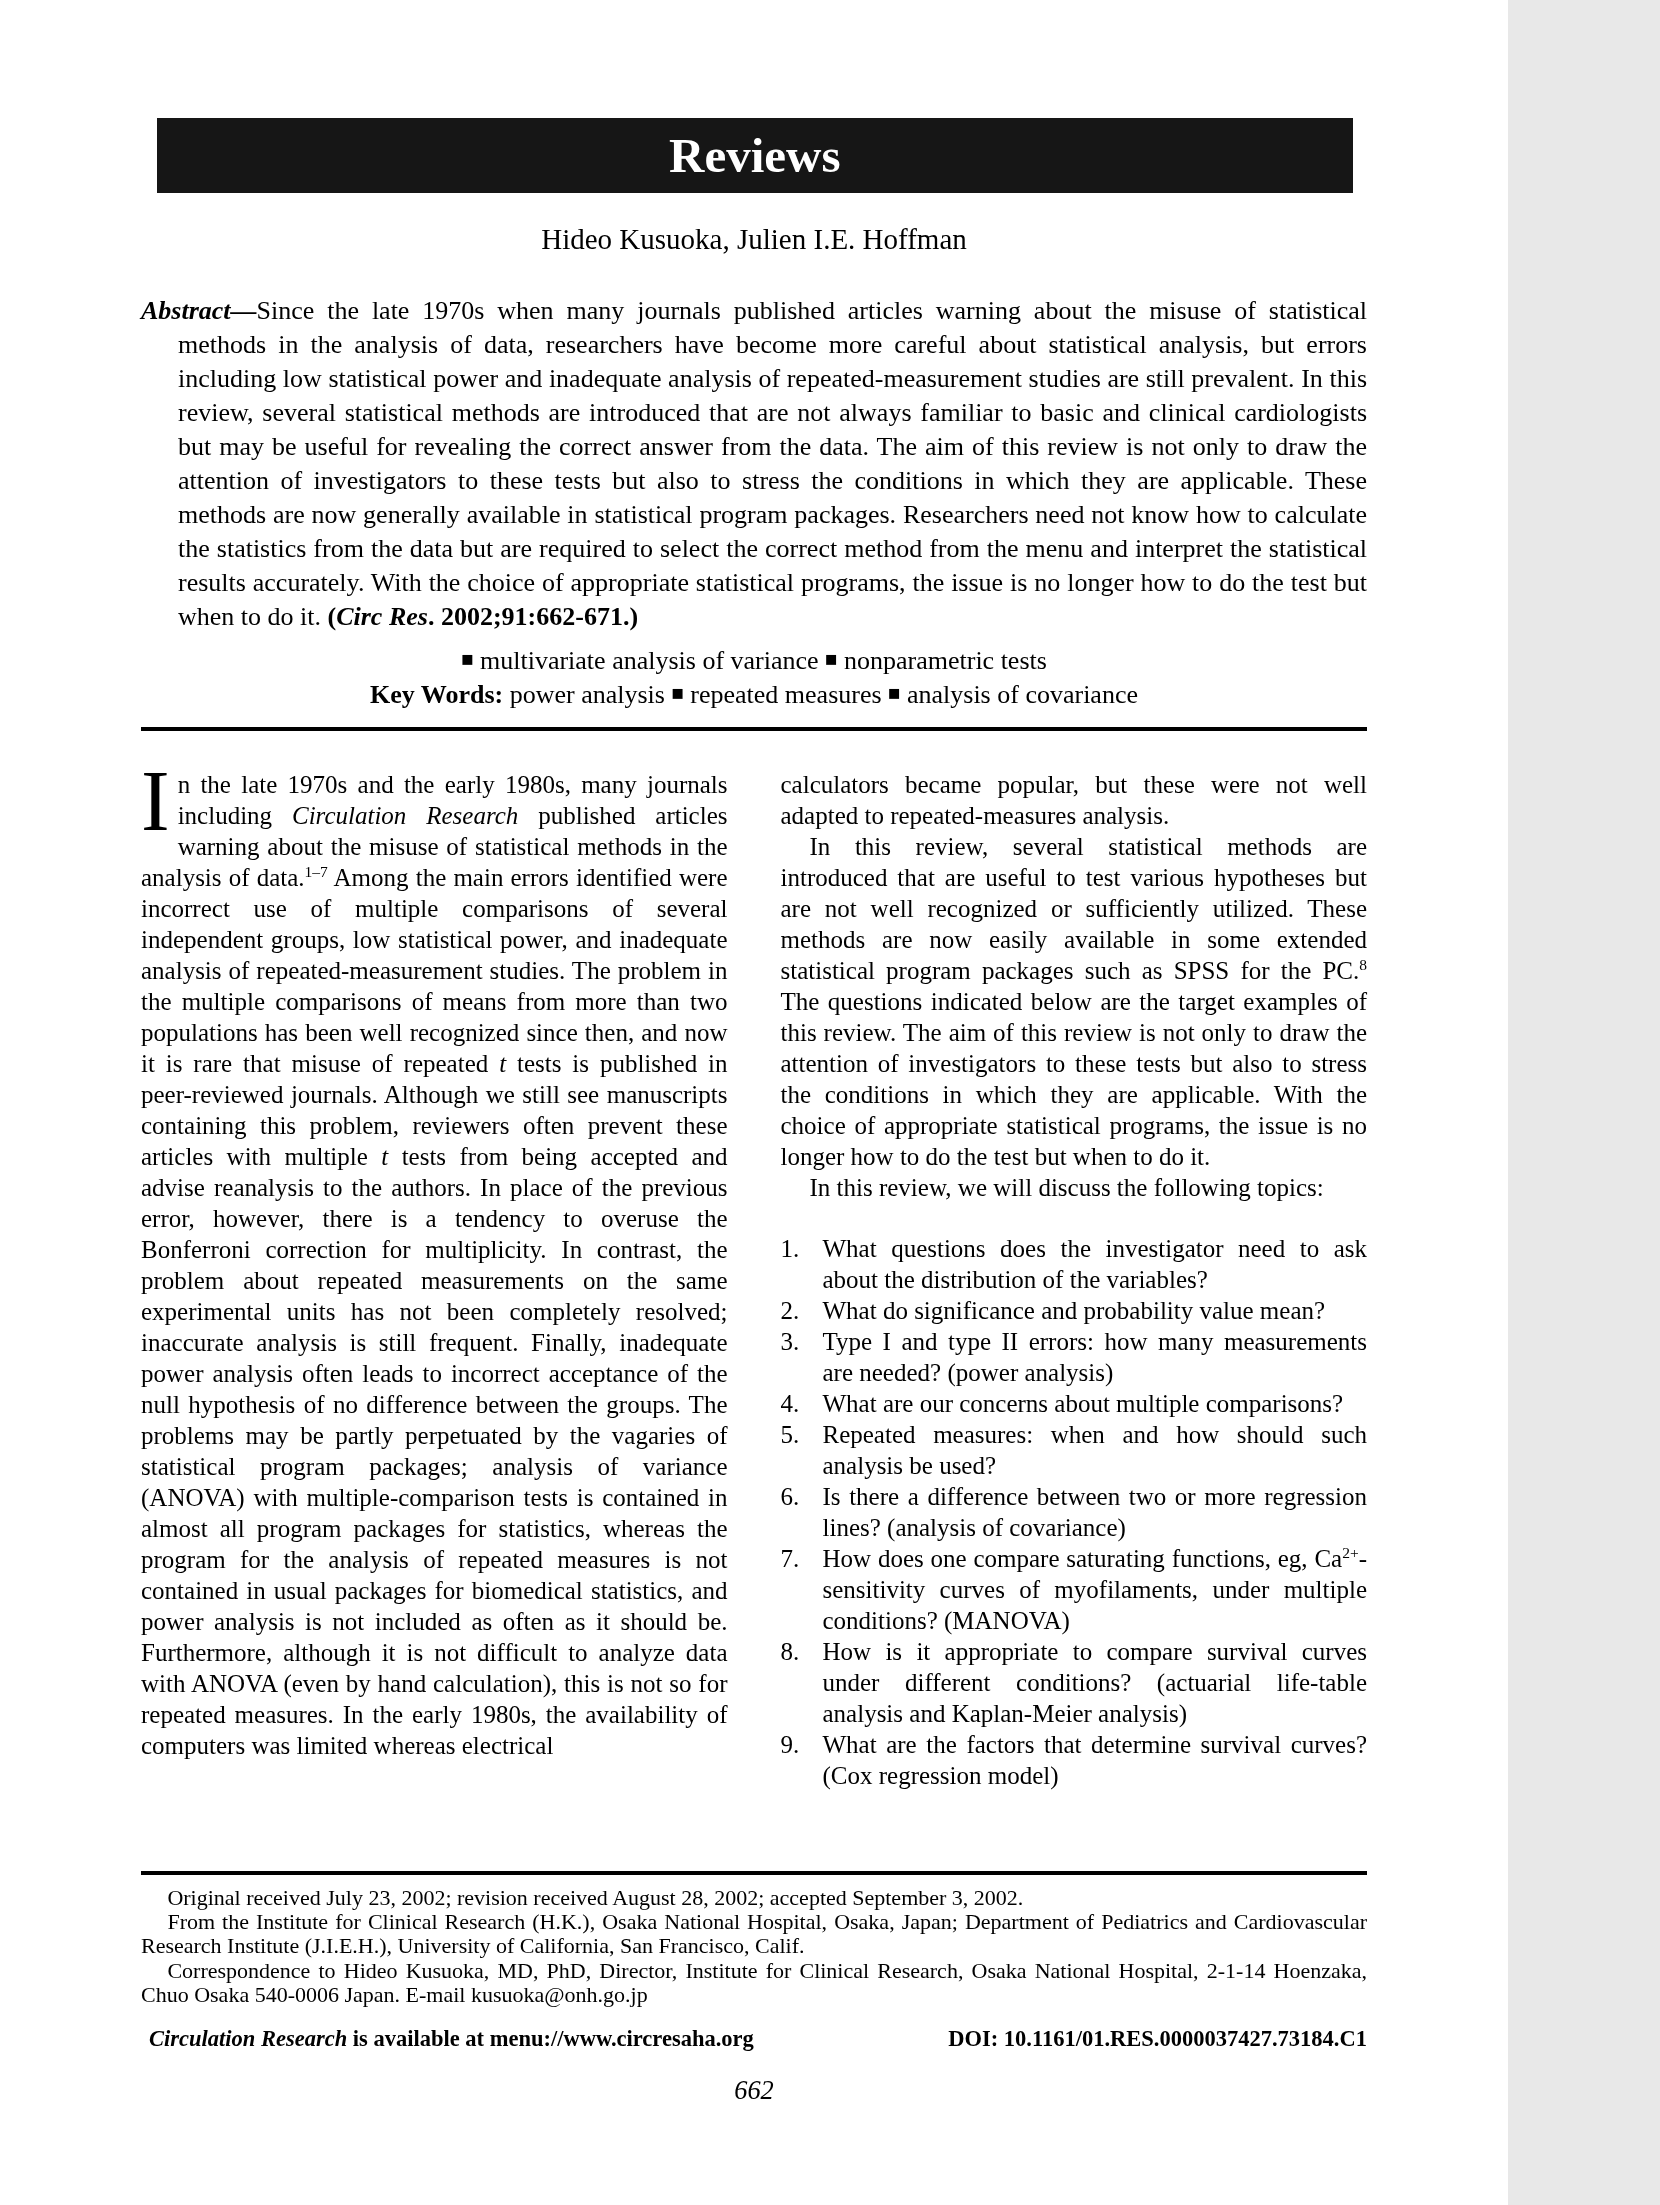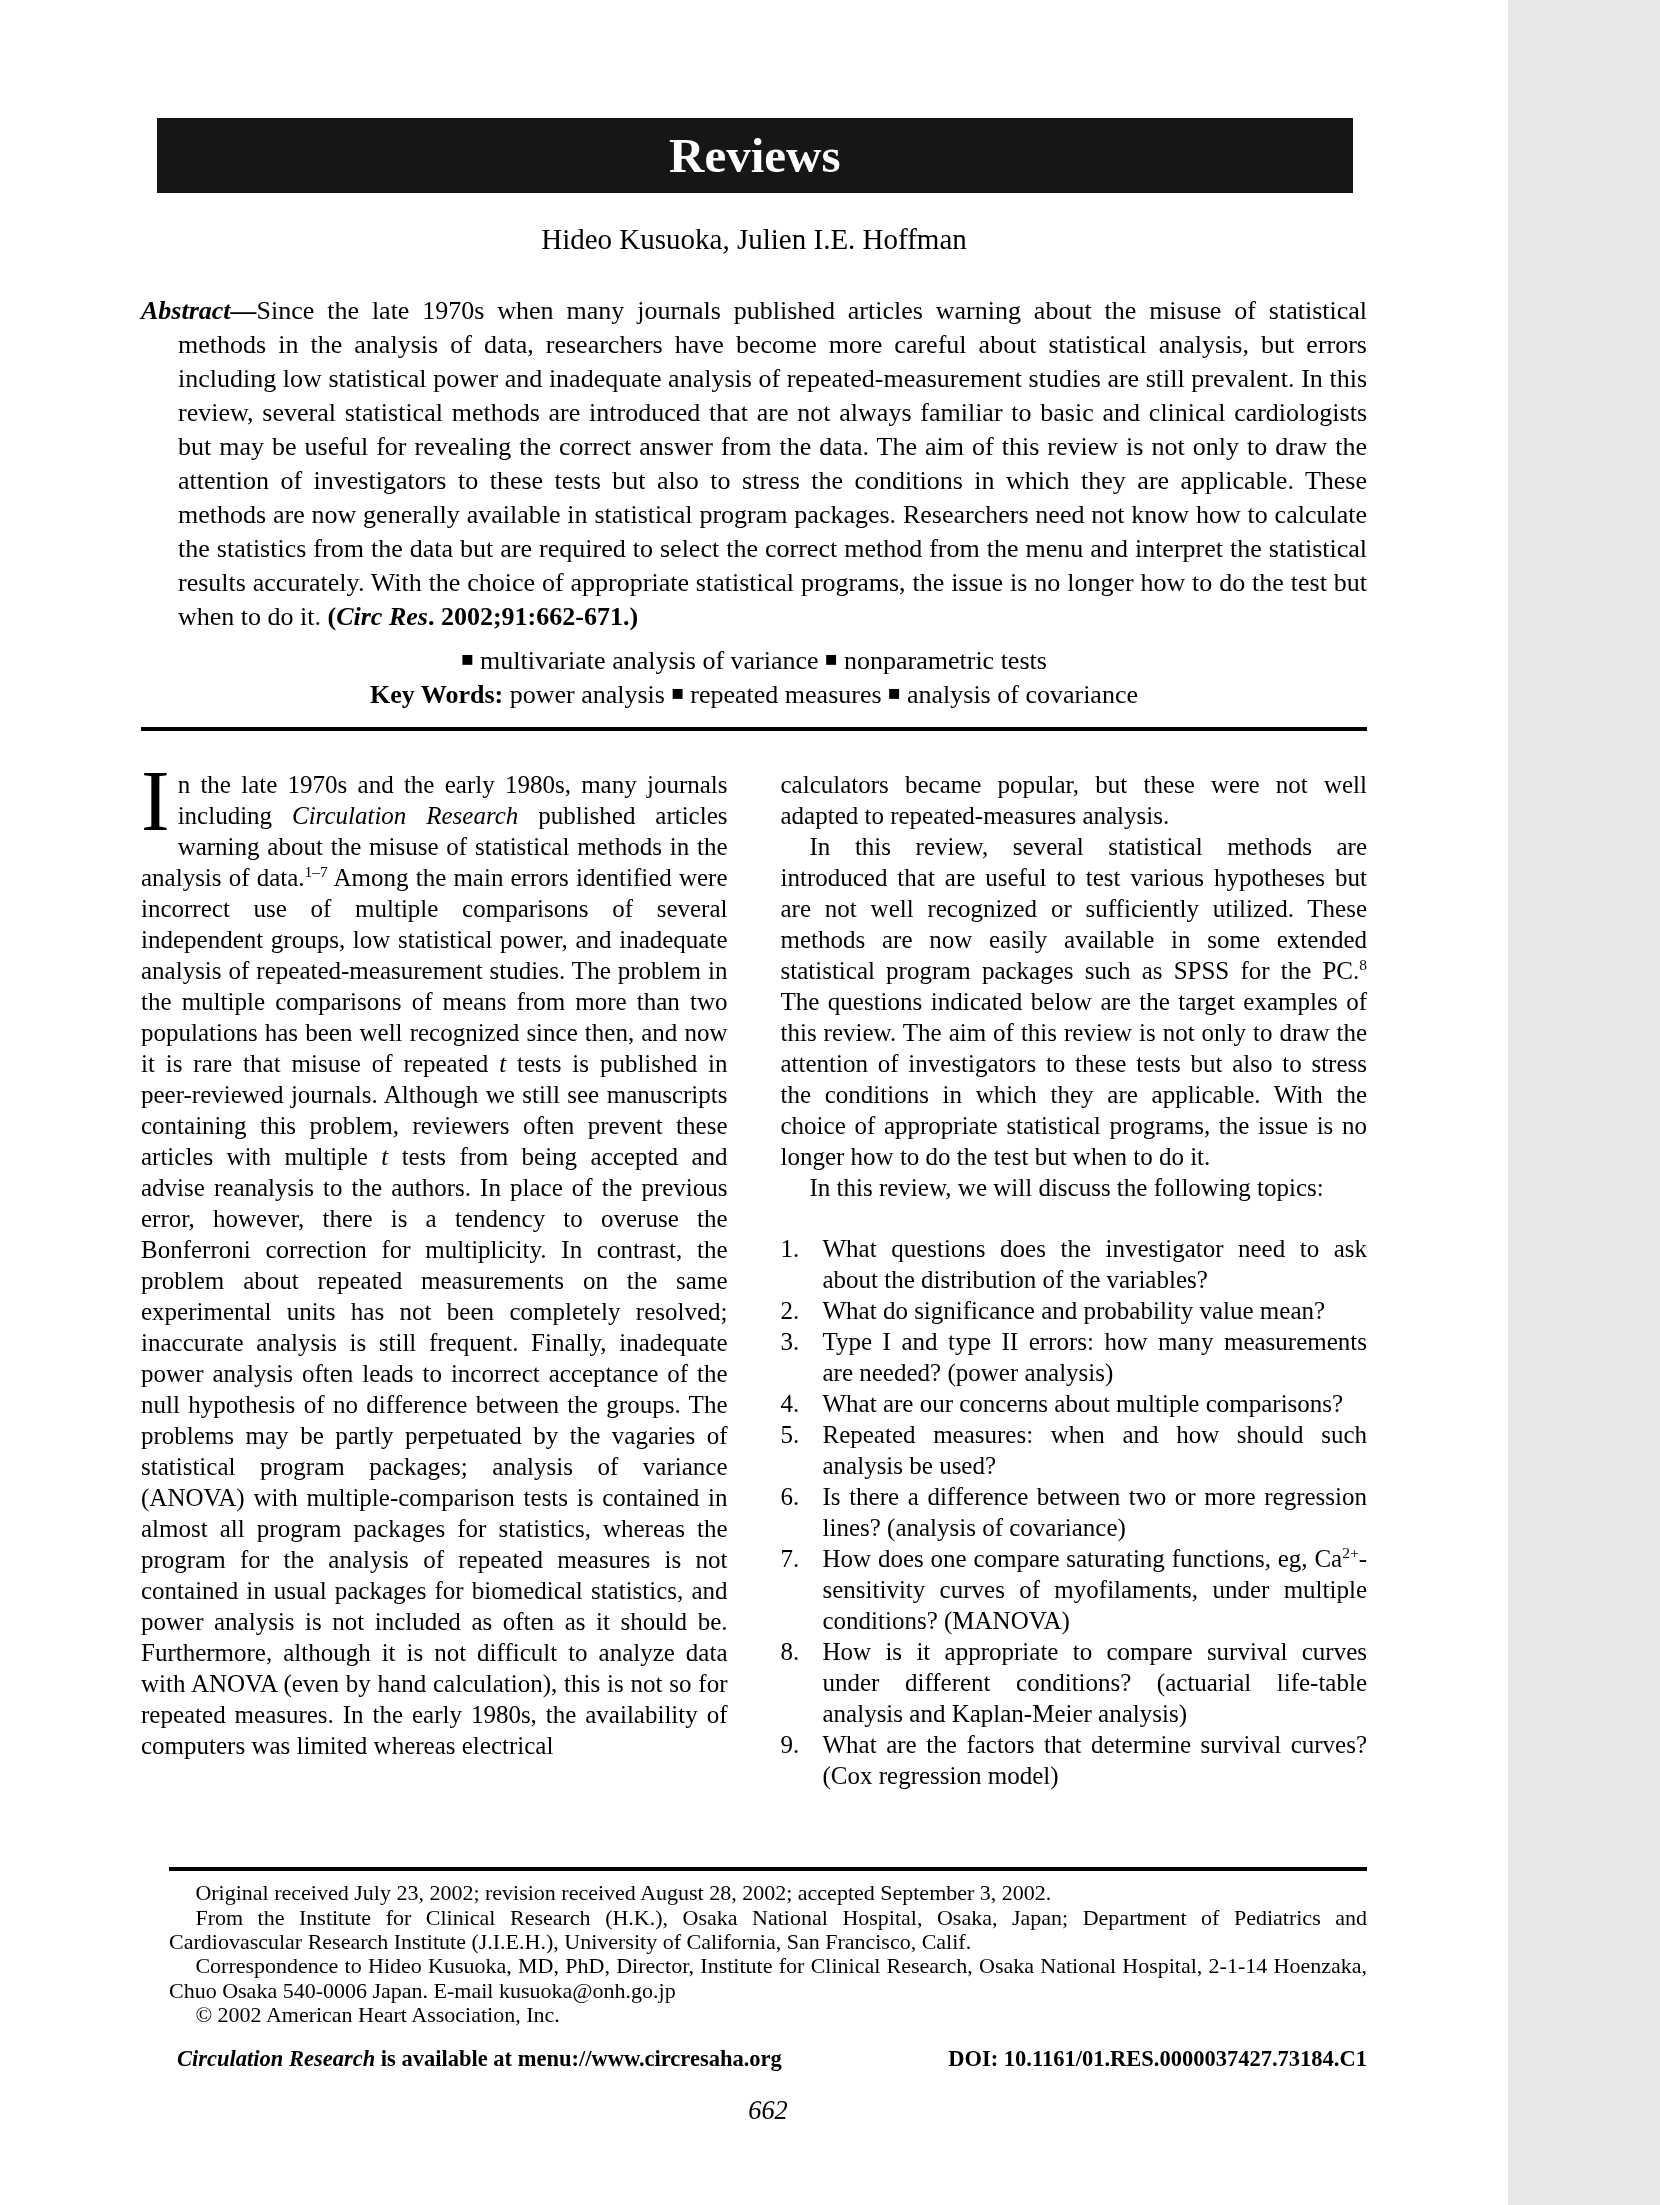--- a/index.html
+++ b/index.html
@@ -70,21 +70,21 @@
   .s-b{font-weight:bold;}
   .s-bi{font-weight:bold;font-style:italic;}
   .s-sq{font-size:20.5px;vertical-align:2.6px;}
   .s-dc{
     float:left;
     font-size:86px;line-height:63px;
     padding:1.3px 8px 0 0;
   }
   sup{font-size:0.62em;line-height:0;vertical-align:super;}
   
-  .footer{margin-top:auto;padding-bottom:80px;margin-left:28px;}
+  .footer{margin-top:auto;padding-bottom:100px;}
   .hr-thick{height:4px;background:#000;border:none;width:100%;margin:0 0 10.6px 0;}
   .footnotes{font-size:22px;line-height:24.4px;text-align:justify;}
   .footnotes p{margin:0;text-indent:26.4px;}
   .availability{
     margin-top:18.5px;
     display:flex;justify-content:space-between;align-items:baseline;
     font-size:22.5px;line-height:26.4px;
   }
   .availability .left{padding-left:8px;}
   .pageno{
@@ -162,21 +162,20 @@
       </div>
     </div>
   </div>
 
   <div class="footer">
     <hr class="hr-thick">
     <div class="footnotes">
       <p>Original received July 23, 2002; revision received August 28, 2002; accepted September 3, 2002.</p>
       <p>From the Institute for Clinical Research (H.K.), Osaka National Hospital, Osaka, Japan; Department of Pediatrics and Cardiovascular Research Institute (J.I.E.H.), University of California, San Francisco, Calif.</p>
       <p>Correspondence to Hideo Kusuoka, MD, PhD, Director, Institute for Clinical Research, Osaka National Hospital, 2-1-14 Hoenzaka, Chuo Osaka 540-0006 Japan. E-mail kusuoka@onh.go.jp</p>
-      <p>© 2002 American Heart Association, Inc.</p>
     </div>
     <div class="availability">
       <span class="left"><span class="s-bi">Circulation Research</span><span class="s-b"> is available at menu://www.circresaha.org</span></span>
       <span class="s-b">DOI: 10.1161/01.RES.0000037427.73184.C1</span>
     </div>
     <div class="pageno">662</div>
   </div>
 
 </div>
 

